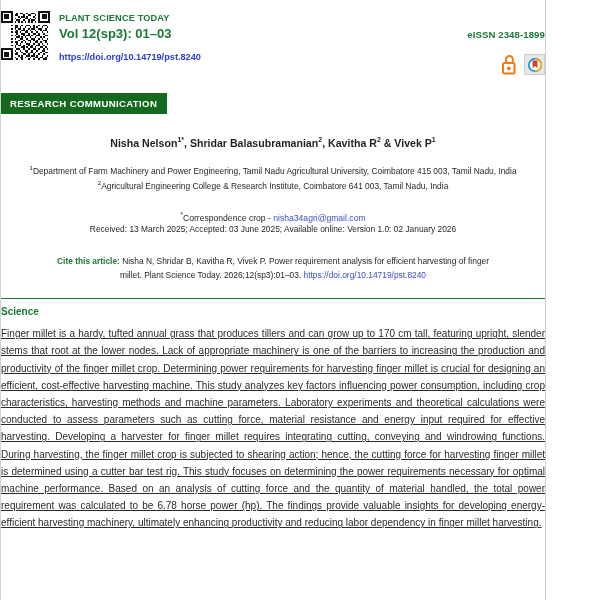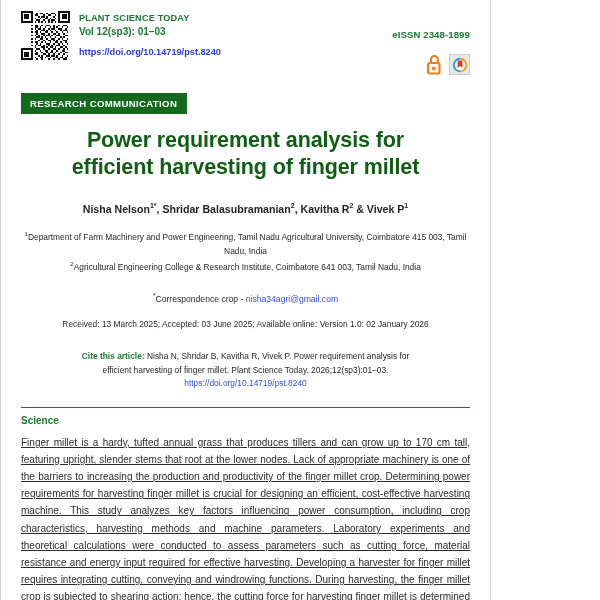--- a/index.html
+++ b/index.html
@@ -9,27 +9,27 @@
   }
   body {
     width: 600px;
     height: 600px;
     overflow: hidden;
     font-family: "Liberation Sans", sans-serif;
     color: #231f20;
   }
   .page {
     position: relative;
-    width: 491px;
+    width: 546px;
     height: 600px;
     box-sizing: border-box;
     background: #ffffff;
     border-left: 1px solid #d2d2d2;
     border-right: 1px solid #cfcfcf;
-    padding: 0 20px;
+    padding: 0 0;
     box-sizing: border-box;
   }
 
   
   .masthead {
     display: flex;
     align-items: flex-start;
     justify-content: space-between;
     padding-top: 11px;
   }
@@ -48,21 +48,21 @@
     padding-top: 1px;
     line-height: 1.42;
   }
   .journal-title {
     font-size: 9.2px;
     font-weight: bold;
     color: #1a7a33;
     letter-spacing: 0.15px;
   }
   .journal-vol {
-    font-size: 10px;
+    font-size: 13px;
     font-weight: bold;
     color: #1a7a33;
   }
   .journal-doi {
     font-size: 9.2px;
     font-weight: bold;
     color: #2b3ed6;
     text-decoration: none;
     display: inline-block;
   }
@@ -143,21 +143,21 @@
     font-size: 8.6px;
     color: #231f20;
   }
   .correspondence sup { font-size: 6.5px; }
   .mail-link {
     color: #3b4fd0;
     text-decoration: none;
   }
 
   .dates {
-    margin-top: 16px;
+    margin-top: 2px;
     text-align: center;
     font-size: 8.4px;
     color: #231f20;
   }
 
   
   .citation {
     margin: 21px 52px 8px 52px;
     text-align: center;
     font-size: 8.4px;
@@ -431,21 +431,20 @@
           </svg>
         </div>
       </div>
     </div>
   </div>
 
   <div class="banner-row">
     <span class="banner">RESEARCH COMMUNICATION</span>
   </div>
 
-  <h1 class="article-title">Power requirement analysis for efficient harvesting of finger millet</h1>
 
   <div class="authors">Nisha Nelson<sup>1*</sup>, Shridar Balasubramanian<sup>2</sup>, Kavitha R<sup>2</sup> &amp; Vivek P<sup>1</sup></div>
 
   <div class="affiliations">
     <div><sup>1</sup><span>Department of Farm Machinery and Power Engineering, Tamil Nadu Agricultural University, Coimbatore 415 003, Tamil Nadu, India</span></div>
     <div><sup>2</sup><span>Agricultural Engineering College &amp; Research Institute, Coimbatore 641 003, Tamil Nadu, India</span></div>
   </div>
 
   <div class="correspondence">
     <sup>*</sup><span>Correspondence crop -</span>

